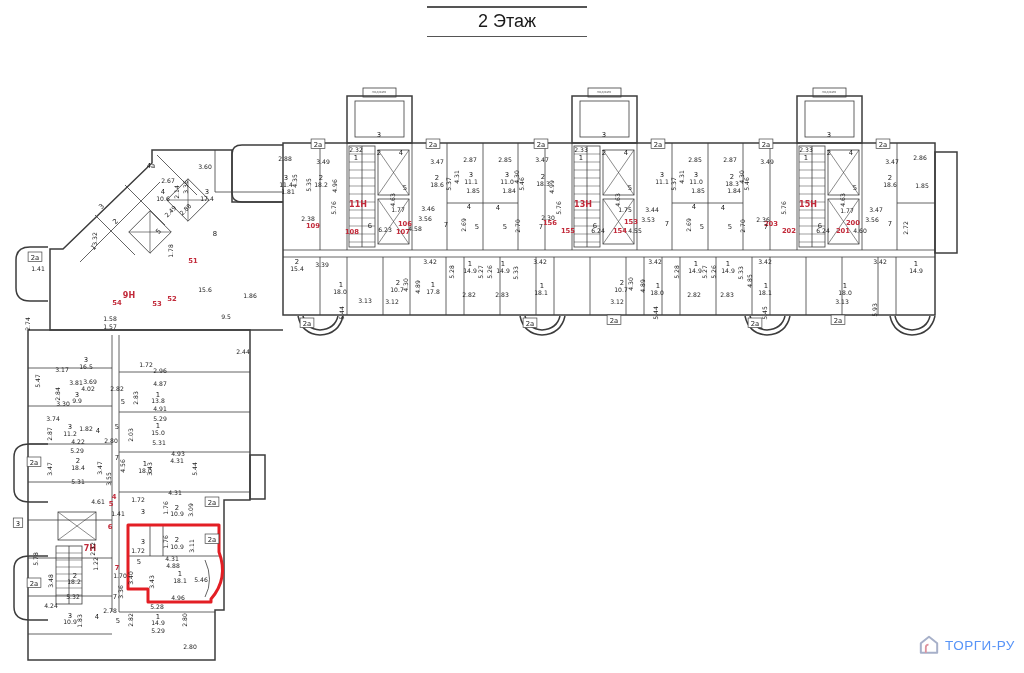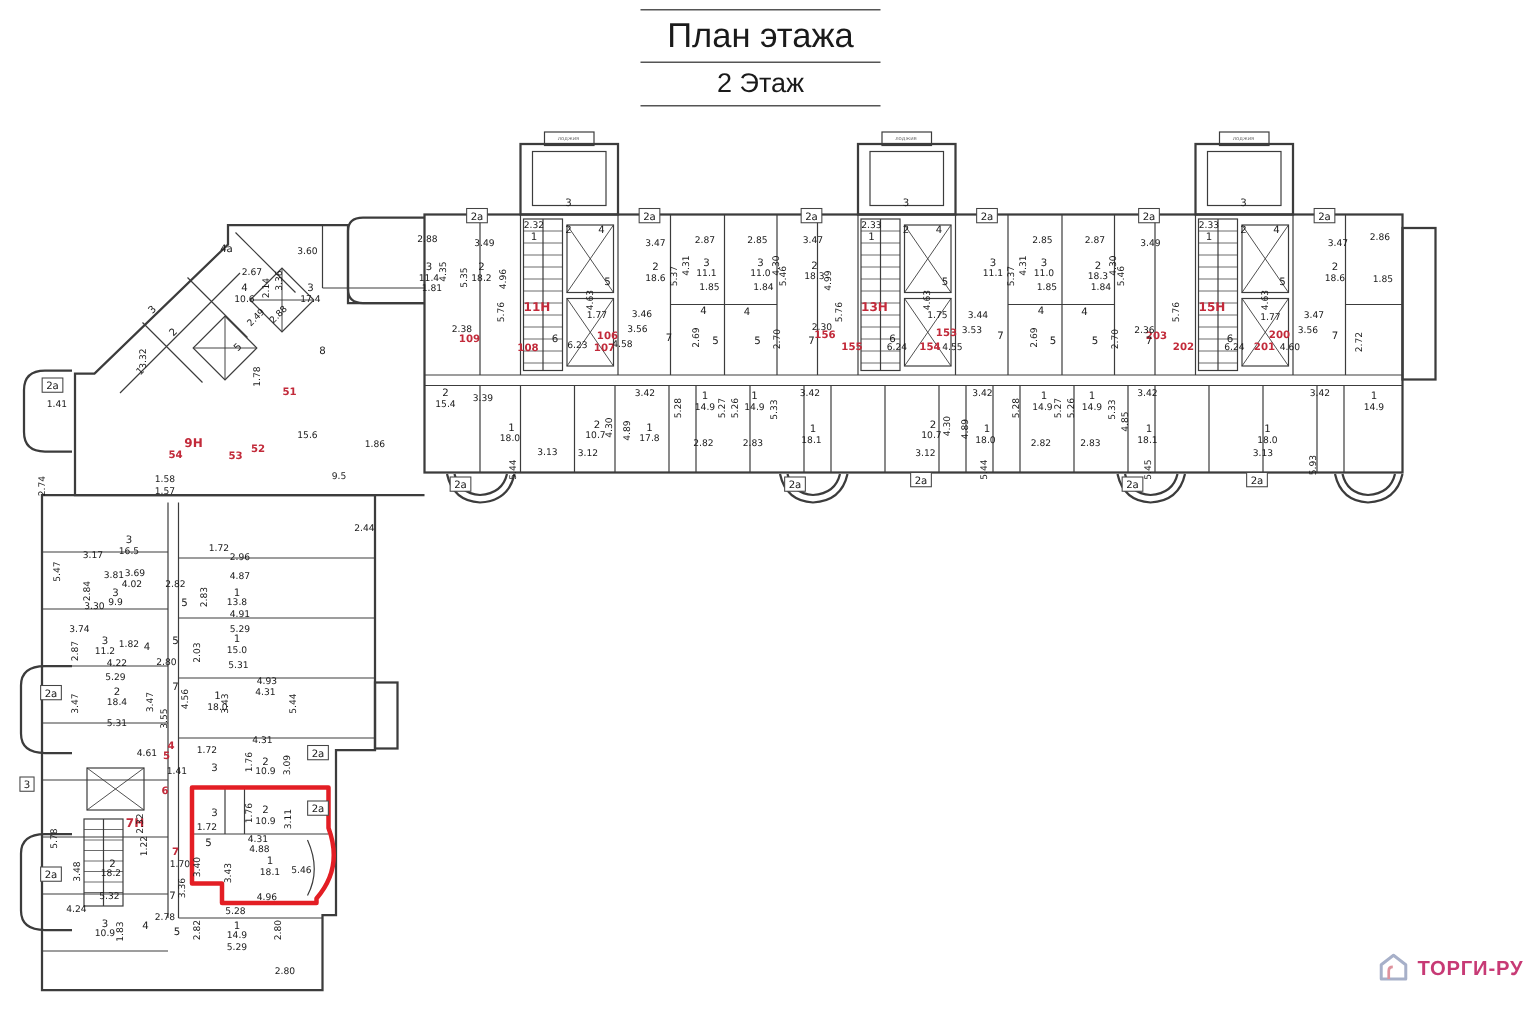--- a/index.html
+++ b/index.html
@@ -6,21 +6,21 @@
   body{width:1024px;height:673px;position:relative;overflow:hidden;
        font-family:"Liberation Sans","DejaVu Sans",sans-serif;}
   .plan-svg{position:absolute;left:0;top:0;}
   
   .title-block{position:absolute;left:427px;top:6px;width:160px;text-align:center;color:#1a1a1a;}
   .title-rule{border-top:1.5px solid #555;height:0;margin:0;}
   .title-line1{font-size:23px;padding:3px 0 4px 0;}
   .title-line2{font-size:18px;padding:3px 0 4px 0;}
   
   .watermark{position:absolute;left:918px;top:635px;display:flex;align-items:center;gap:5px;opacity:.85;}
-  .watermark-text{color:#be185d;font-weight:bold;font-size:13.5px;letter-spacing:.5px;}
+  .watermark-text{color:#3b82f6;font-weight:normal;font-size:13.5px;letter-spacing:.5px;}
   
   text{font-family:"DejaVu Sans","Liberation Sans",sans-serif;text-anchor:middle;fill:#1b1b1b;}
   .dim{font-size:6.1px;}
   .room{font-size:6.8px;}
   .red{fill:#c22a3a;font-weight:bold;font-size:6.8px;}
   .unit{fill:#c22a3a;font-weight:bold;font-size:8px;}
   .tiny{font-size:3.5px;fill:#666;}
   .lblbox{fill:#ffffff;stroke:#444;stroke-width:0.7;}
 </style>
 </head>
@@ -447,21 +447,20 @@
       <text x="38" y="559" class="dim" transform="rotate(-90 38 559)">5.78</text>
       <rect x="13.3" y="518" width="9.4" height="9.5" class="lblbox"></rect>
       <text x="18" y="525.5" class="room">3</text>
       <rect x="27.1" y="578" width="13.8" height="9.5" class="lblbox"></rect>
       <text x="34" y="585.5" class="room">2а</text>
     </g>
 </svg>
 
 <div class="title-block">
   <div class="title-rule"></div>
-  <div class="title-line1">План этажа</div>
   <div class="title-rule"></div>
   <div class="title-line2">2 Этаж</div>
   <div class="title-rule"></div>
 </div>
 
 <div class="watermark">
   <svg width="22" height="20" viewBox="0 0 24 22">
     <path d="M3,9 L12,2 L21,9 V19.5 H3 Z" stroke="#98a3c0" stroke-width="2.2" fill="none" stroke-linejoin="round"></path>
     <path d="M8.5,19.5 V13.5 Q8.5,10.5 11.5,10.5" stroke="#d9808d" stroke-width="2" fill="none"></path>
   </svg>

